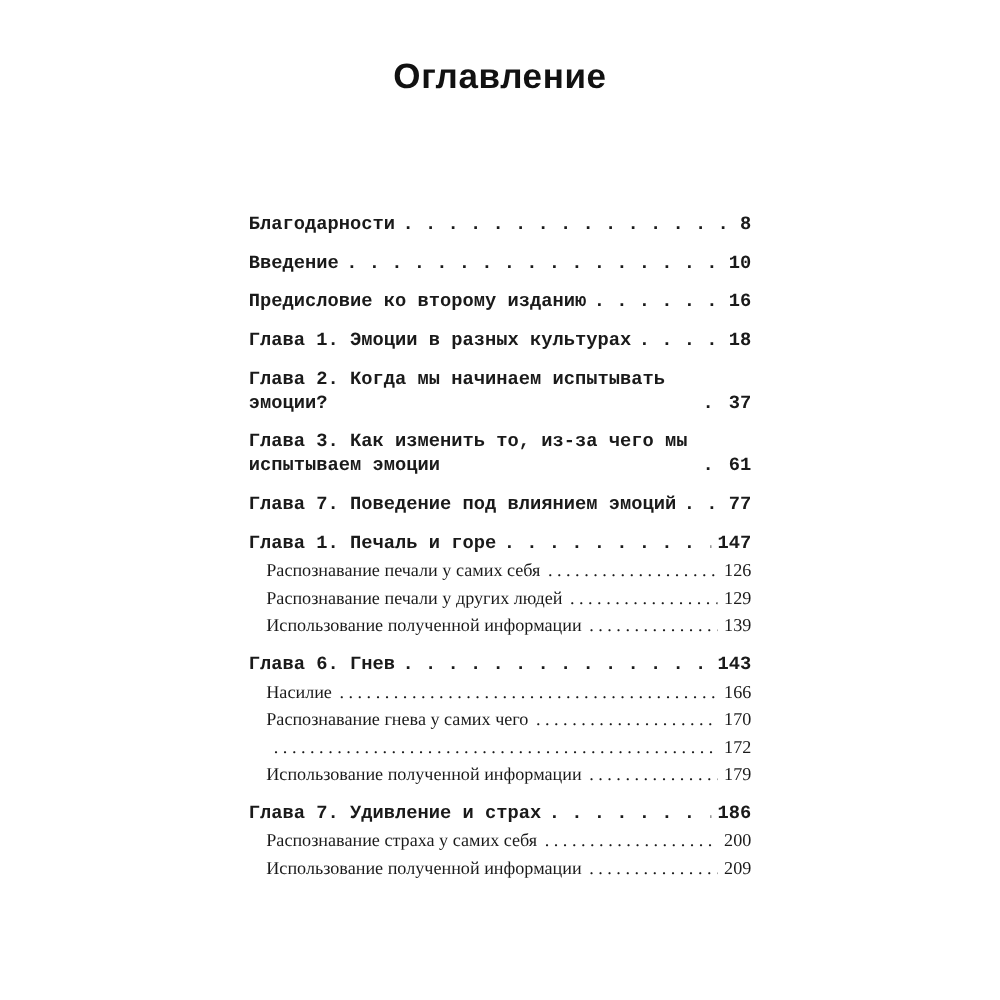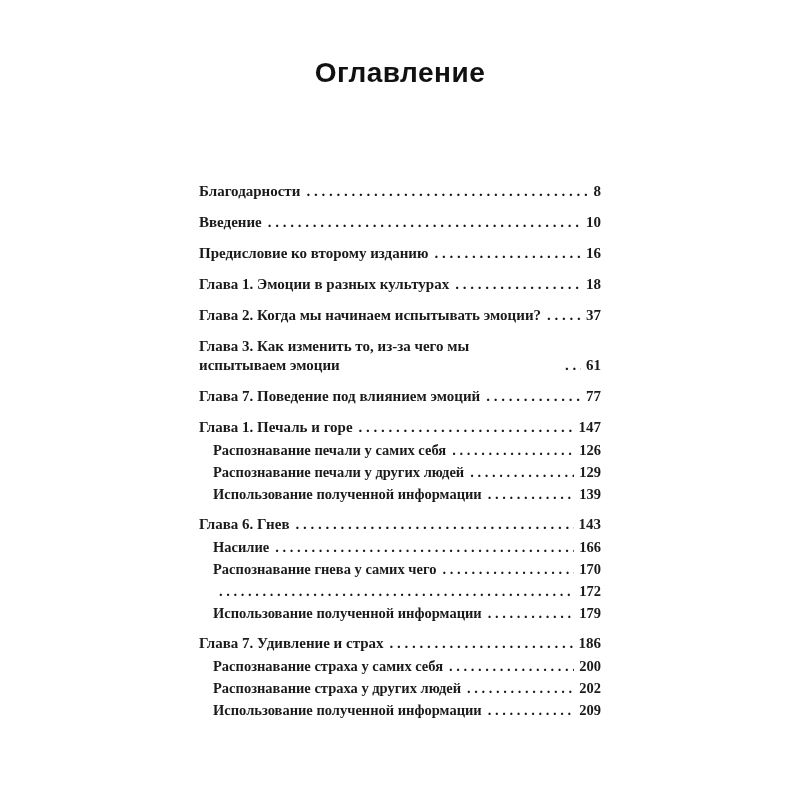--- a/index.html
+++ b/index.html
@@ -11,21 +11,21 @@
   body {
     width: 800px;
     height: 800px;
     overflow: hidden;
     font-family: "Liberation Serif", "DejaVu Serif", serif;
   }
   .book-page {
     width: 800px;
     height: 800px;
     box-sizing: border-box;
-    padding-top: 56px;
+    padding-top: 44px;
   }
   h1.page-title {
     margin: 0 0 0 0;
     text-align: center;
     font-family: "Liberation Sans", "DejaVu Sans", sans-serif;
     font-weight: 700;
     font-size: 28px;
     line-height: 34px;
     letter-spacing: 0.5px;
     color: #111111;
@@ -36,26 +36,27 @@
   }
   .toc-row {
     display: flex;
     align-items: flex-end;
     font-size: 15px;
     line-height: 19px;
   }
   .toc-row.chapter {
     font-weight: 700;
     margin-top: 12px;
+    font-family: Liberation Mono, monospace;
   }
   .toc-row.chapter:first-child {
     margin-top: 0;
   }
   .toc-row.section {
-    font-weight: 700;
+    font-weight: 400;
     font-size: 14.5px;
     line-height: 17px;
     margin-top: 5px;
     padding-left: 14px;
   }
   
   .toc-row.section + .toc-row.chapter {
   }
   .toc-label {
     flex: 0 1 auto;
@@ -167,23 +168,18 @@
     <span class="toc-label">Глава 7. Удивление и страх</span>
     <span class="toc-dots"></span>
     <span class="toc-page">186</span>
   </div>
       <div class="toc-row section">
     <span class="toc-label">Распознавание страха у самих себя</span>
     <span class="toc-dots"></span>
     <span class="toc-page">200</span>
   </div>
       <div class="toc-row section">
-    <span class="toc-label">Распознавание страха у других людей</span>
-    <span class="toc-dots"></span>
-    <span class="toc-page">202</span>
-  </div>
-      <div class="toc-row section">
     <span class="toc-label">Использование полученной информации</span>
     <span class="toc-dots"></span>
     <span class="toc-page">209</span>
   </div>
     </section>
 </main>
 
 </body></html>

